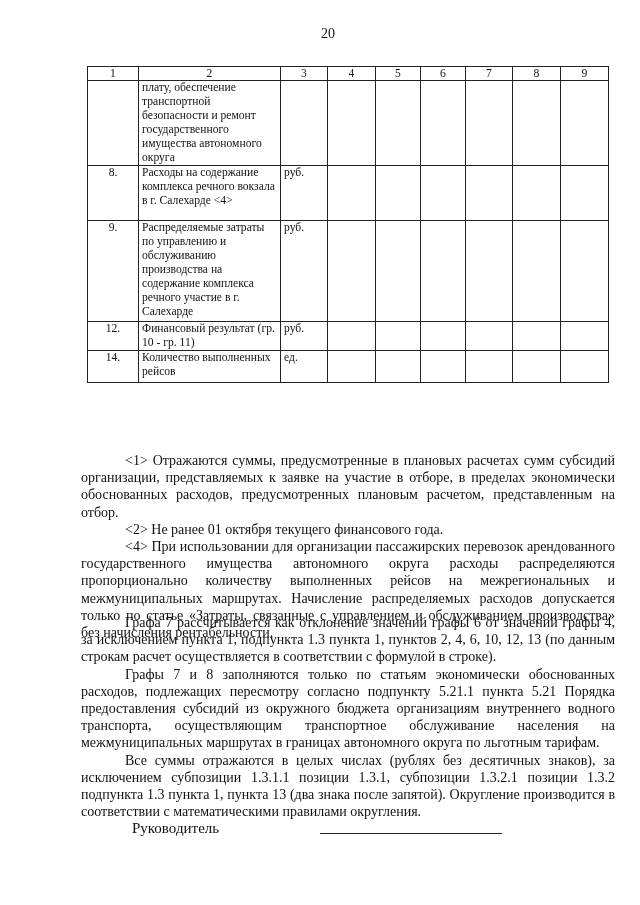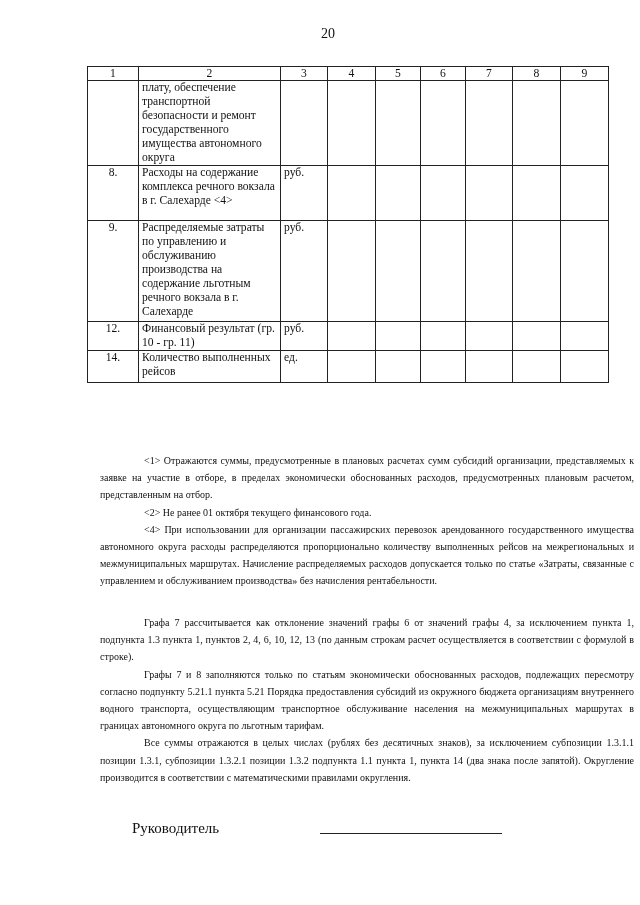--- a/index.html
+++ b/index.html
@@ -19,22 +19,22 @@
   }
   table.grid td, table.grid th {
     border: 1px solid #222; padding: 0 3px; vertical-align: top;
     font-weight: normal;
   }
   table.grid th { text-align: center; height: 13px; line-height: 13px; }
   td.num { text-align: center; }
   td.unit { text-align: left; padding-left: 8px; }
   td.name { padding-left: 5px; }
   .notes {
-    position: absolute; left: 100px; width: 534px;
-    font-size: 10px; line-height: 17.2px; text-align: justify;
+    position: absolute; left: 81px; width: 534px;
+    font-size: 14px; line-height: 17.2px; text-align: justify;
   }
   .notes p { margin: 0; text-indent: 44px; }
   .signature {
     position: absolute; left: 132px; top: 820px; font-size: 15px;
   }
   .sign-line {
     position: absolute; left: 320px; top: 833px; width: 182px;
     border-bottom: 1px solid #222;
   }
 </style>
@@ -86,21 +86,21 @@
       <td class="unit">руб.</td>
       <td></td>
         <td></td>
         <td></td>
         <td></td>
         <td></td>
         <td></td>
     </tr>
     <tr style="height:101px">
       <td class="num">9.</td>
-      <td class="name">Распределяемые затраты по управлению и обслуживанию производства на содержание льготным речного вокзала в г. Салехарде</td>
+      <td class="name">Распределяемые затраты по управлению и обслуживанию производства на содержание комплекса речного участие в г. Салехарде</td>
       <td class="unit">руб.</td>
       <td></td>
         <td></td>
         <td></td>
         <td></td>
         <td></td>
         <td></td>
     </tr>
     <tr style="height:29px">
       <td class="num">12.</td>
@@ -129,17 +129,17 @@
 
 <div class="notes" style="top:452px">
   <p>&lt;1&gt; Отражаются суммы, предусмотренные в плановых расчетах сумм субсидий организации, представляемых к заявке на участие в отборе, в пределах экономически обоснованных расходов, предусмотренных плановым расчетом, представленным на отбор.</p>
   <p>&lt;2&gt; Не ранее 01 октября текущего финансового года.</p>
   <p>&lt;4&gt; При использовании для организации пассажирских перевозок арендованного государственного имущества автономного округа расходы распределяются пропорционально количеству выполненных рейсов на межрегиональных и межмуниципальных маршрутах. Начисление распределяемых расходов допускается только по статье «Затраты, связанные с управлением и обслуживанием производства» без начисления рентабельности.</p>
 </div>
 
 <div class="notes" style="top:614px">
   <p>Графа 7 рассчитывается как отклонение значений графы 6 от значений графы 4, за исключением пункта 1, подпункта 1.3 пункта 1, пунктов 2, 4, 6, 10, 12, 13 (по данным строкам расчет осуществляется в соответствии с формулой в строке).</p>
   <p>Графы 7 и 8 заполняются только по статьям экономически обоснованных расходов, подлежащих пересмотру согласно подпункту 5.21.1 пункта 5.21 Порядка предоставления субсидий из окружного бюджета организациям внутреннего водного транспорта, осуществляющим транспортное обслуживание населения на межмуниципальных маршрутах в границах автономного округа по льготным тарифам.</p>
-  <p>Все суммы отражаются в целых числах (рублях без десятичных знаков), за исключением субпозиции 1.3.1.1 позиции 1.3.1, субпозиции 1.3.2.1 позиции 1.3.2 подпункта 1.1 пункта 1, пункта 14 (два знака после запятой). Округление производится в соответствии с математическими правилами округления.</p>
+  <p>Все суммы отражаются в целых числах (рублях без десятичных знаков), за исключением субпозиции 1.3.1.1 позиции 1.3.1, субпозиции 1.3.2.1 позиции 1.3.2 подпункта 1.3 пункта 1, пункта 13 (два знака после запятой). Округление производится в соответствии с математическими правилами округления.</p>
 </div>
 
 <div class="signature">Руководитель</div>
 <div class="sign-line"></div>
 
 </body></html>

